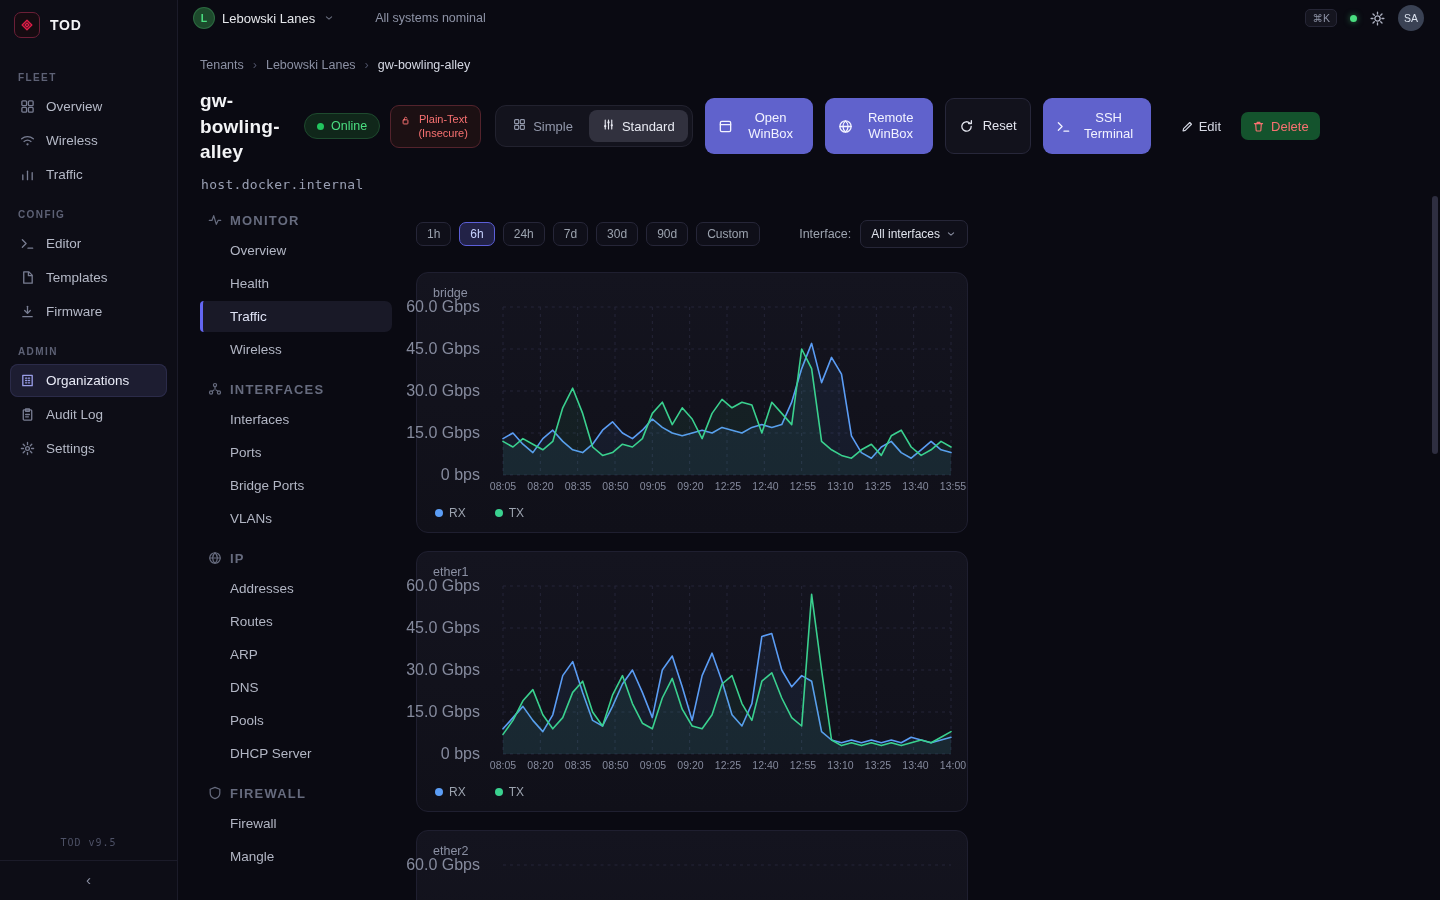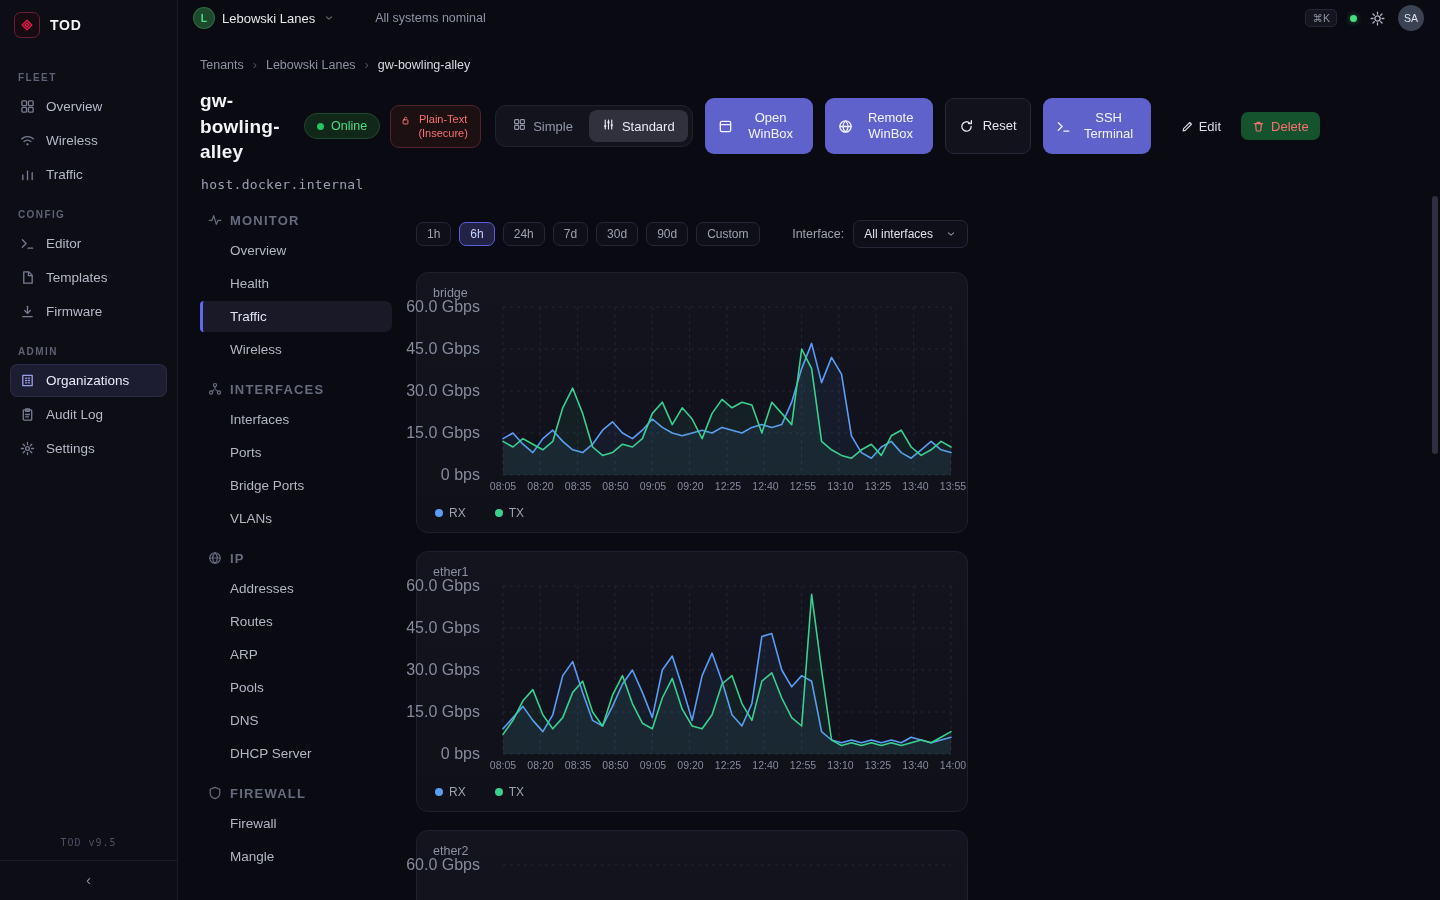--- a/index.html
+++ b/index.html
@@ -68,21 +68,21 @@
 .sn-icon{display:flex;color:#666b7e}
 .sn-item{padding:8px 10px 8px 30px;font-size:13.5px;color:#b2b6c4;border-radius:7px;cursor:pointer;margin:2px 0}
 .sn-item.active{background:#191927;border-left:3px solid #6366f1;padding-left:27px;border-radius:4px 7px 7px 4px;color:#dfe3f5}
 .charts{width:552px;min-width:552px;padding-top:14px}
 .controls{display:flex;justify-content:space-between;align-items:center;margin-bottom:24px}
 .ranges{display:flex;gap:8px}
 .pill{padding:4px 10px;border:1px solid #262638;border-radius:7px;font-size:12px;color:#9ca3af;background:#0f0f19}
 .pill.active{background:#222247;border-color:#5c5fd8;color:#c7d2fe}
 .iface{display:flex;align-items:center;gap:9px}
 .iface-label{font-size:12.5px;color:#9ca3af}
-.select{display:flex;align-items:center;gap:12px;background:#0f0f19;border:1px solid #262638;border-radius:7px;padding:6px 10px;font-size:12px;color:#dfe2ec;cursor:pointer}
+.select{display:flex;align-items:center;gap:5px;background:#0f0f19;border:1px solid #262638;border-radius:7px;padding:6px 10px;font-size:12px;color:#dfe2ec;cursor:pointer}
 .select .chev{color:#8b90a3}
 
 .card{background:linear-gradient(180deg,#14141f,#101019);border:1px solid #1f1f30;border-radius:12px;padding:13px 16px 12px;margin-bottom:18px}
 .chart-title{font-size:12.5px;color:#8b90a3;margin-bottom:7px}
 .chart-body{display:flex}
 .ylabels{position:relative;width:70px;min-width:70px;height:168px}
 .ylabels div{position:absolute;right:23px;transform:translateY(-50%);font-size:16px;color:#858a9d;white-space:nowrap}
 .plot{position:relative;width:450px;height:168px}
 .plot svg{display:block;width:100%;height:100%;overflow:visible}
 .plot line.grid{stroke:#252538;stroke-dasharray:3 4;stroke-width:1}
@@ -376,22 +376,22 @@
                   <circle cx="8" cy="8" r="6"></circle>
                   <path d="M2 8h12"></path>
                   <path d="M8 2c1.8 1.6 2.7 3.7 2.7 6S9.8 12.4 8 14c-1.8-1.6-2.7-3.7-2.7-6S6.2 3.6 8 2z"></path>
                 </svg>
               </span>
               <span>IP</span>
             </div>
             <div class="sn-item">Addresses</div>
             <div class="sn-item">Routes</div>
             <div class="sn-item">ARP</div>
+            <div class="sn-item">DNS</div>
             <div class="sn-item">Pools</div>
-            <div class="sn-item">DNS</div>
             <div class="sn-item">DHCP Server</div>
             <div class="sn-head">
               <span class="sn-icon">
                 <svg width="14" height="14" viewBox="0 0 16 16" fill="none" stroke="currentColor" stroke-width="1.4" stroke-linecap="round" stroke-linejoin="round">
                   <path d="M8 1.5l5.5 2.2v4.2c0 3.4-2.3 5.6-5.5 6.6-3.2-1-5.5-3.2-5.5-6.6V3.7z"></path>
                 </svg>
               </span>
               <span>FIREWALL</span>
             </div>
             <div class="sn-item">Firewall</div>

